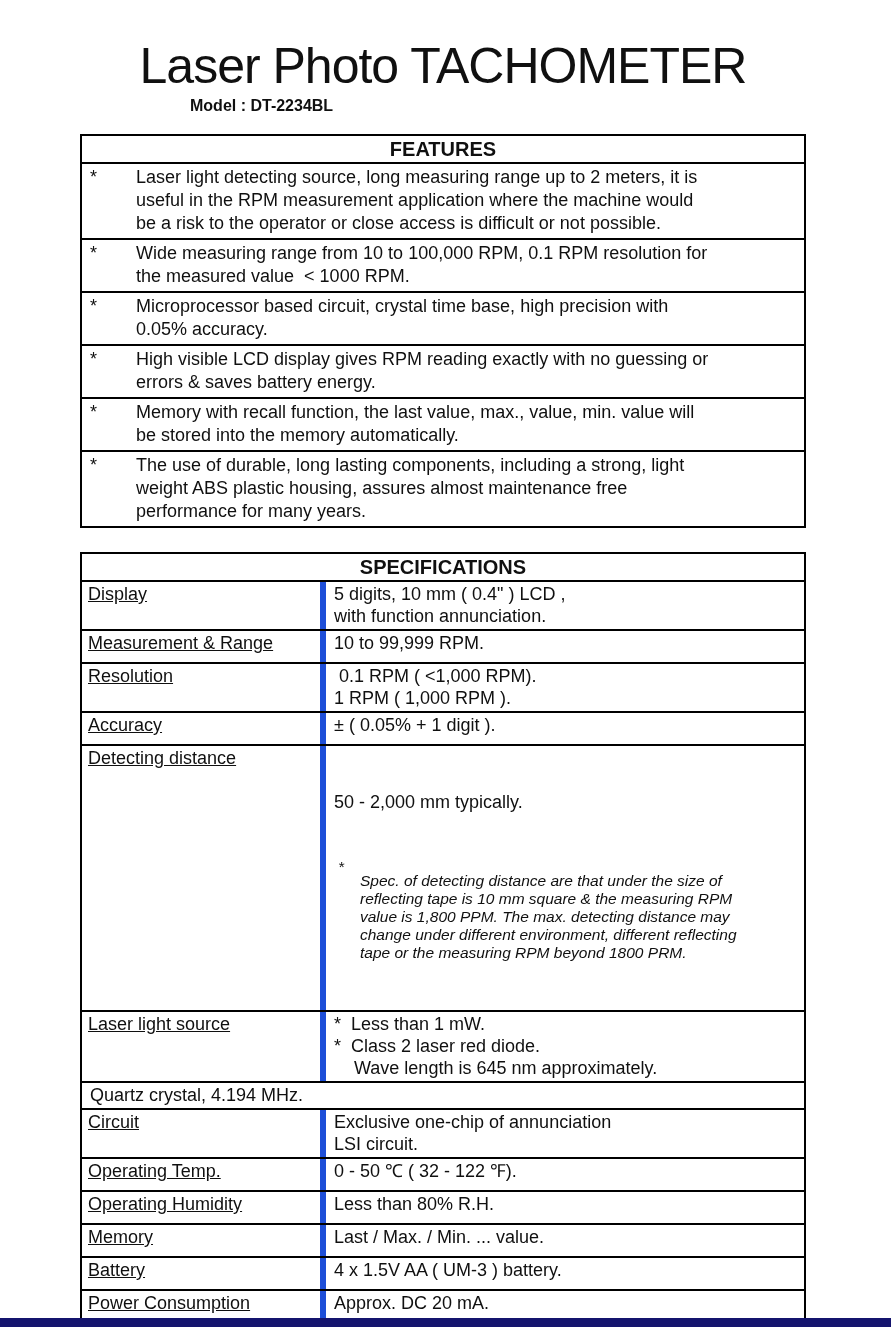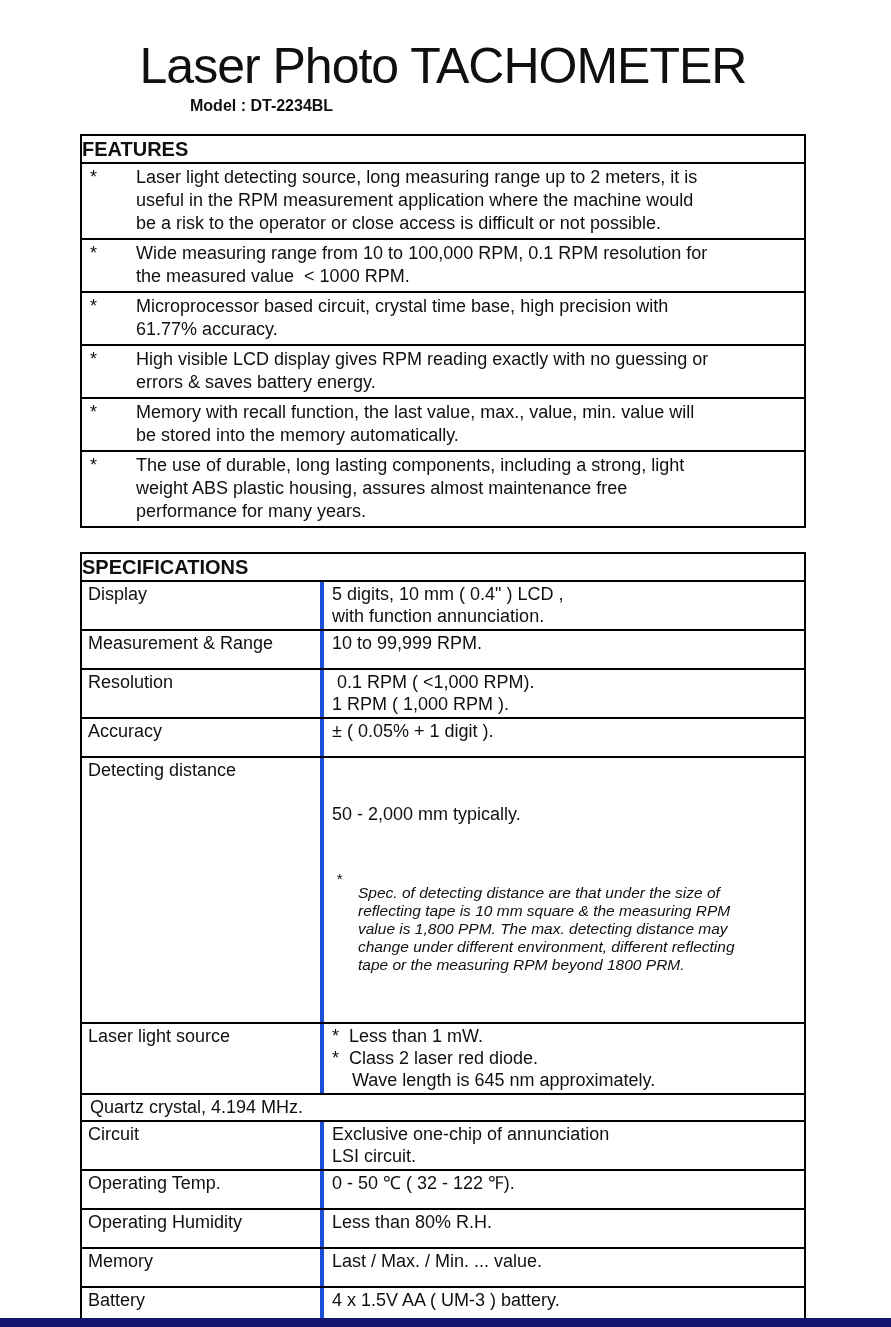--- a/index.html
+++ b/index.html
@@ -16,37 +16,38 @@
   }
   .model {
     font-size:16px; font-weight:bold; margin:4px 0 0 110px; line-height:24px;
   }
 
   .tbl { border:2px solid #000; background:#fff; }
   .features-tbl { margin-top:16px; }
   .specs-tbl { margin-top:24px; }
 
   .tbl-header {
-    font-weight:bold; font-size:20px; line-height:24px;
+    text-align:center; font-weight:bold; font-size:20px; line-height:24px;
     padding:1px 0 1px 0;
   }
 
   
   .frow {
     border-top:2px solid #000; display:flex;
     font-size:18px; line-height:23px; padding:2px 6px 3px 8px;
   }
   .fbullet { width:26px; flex:none; }
   .flines { flex:1; white-space:pre-wrap;margin-left:20px; }
 
   
   .srow { border-top:2px solid #000; display:flex; font-size:18px; line-height:22px; }
   .slabel {
-    width:228px; flex:none; border-right:4px solid #1d4ed8;
-    padding:1px 4px 14px 6px;
+    width:228px; flex:none; border-right:6px solid #1d4ed8;
+    padding:1px 4px 8px 6px;
+    text-decoration:underline;
   }
   .svalue { flex:1; padding:1px 0 2px 8px; white-space:pre-wrap; min-width:0; }
 
   .note { display:flex; font-style:italic; font-size:15.5px; line-height:18px; padding:1px 0 2px 4px; }
   .note-bullet { width:22px; flex:none; }
   .note-lines { flex:1;margin-top:14px; }
 
   .bottom-bar {
     position:absolute; left:0; bottom:0; width:891px; height:9px;
     background:#14146e;
@@ -70,21 +71,21 @@
 be a risk to the operator or close access is difficult or not possible.</div>
     </div>
     <div class="frow">
       <div class="fbullet">*</div>
       <div class="flines">Wide measuring range from 10 to 100,000 RPM, 0.1 RPM resolution for
 the measured value  &lt; 1000 RPM.</div>
     </div>
     <div class="frow">
       <div class="fbullet">*</div>
       <div class="flines">Microprocessor based circuit, crystal time base, high precision with
-61.77% accuracy.</div>
+0.05% accuracy.</div>
     </div>
     <div class="frow">
       <div class="fbullet">*</div>
       <div class="flines">High visible LCD display gives RPM reading exactly with no guessing or
 errors &amp; saves battery energy.</div>
     </div>
     <div class="frow">
       <div class="fbullet">*</div>
       <div class="flines">Memory with recall function, the last value, max., value, min. value will
 be stored into the memory automatically.</div>
@@ -171,20 +172,21 @@
       <div class="svalue">Last / Max. / Min. ... value.</div>
     </div>
 
     <div class="srow">
       <div class="slabel">Battery</div>
       <div class="svalue">4 x 1.5V AA ( UM-3 ) battery.</div>
     </div>
 
     <div class="srow">
       <div class="slabel">Power Consumption</div>
+      <div class="svalue">Approx. DC 20 mA.</div>
     </div>
 
     <div class="srow">
       <div class="slabel">Size</div>
       <div class="svalue">190 x 72 x 37 mm
 ( 7.5 x 2.8 x 1.5 inch )</div>
     </div>
 
     <div class="srow">
       <div class="slabel">Weight</div>

